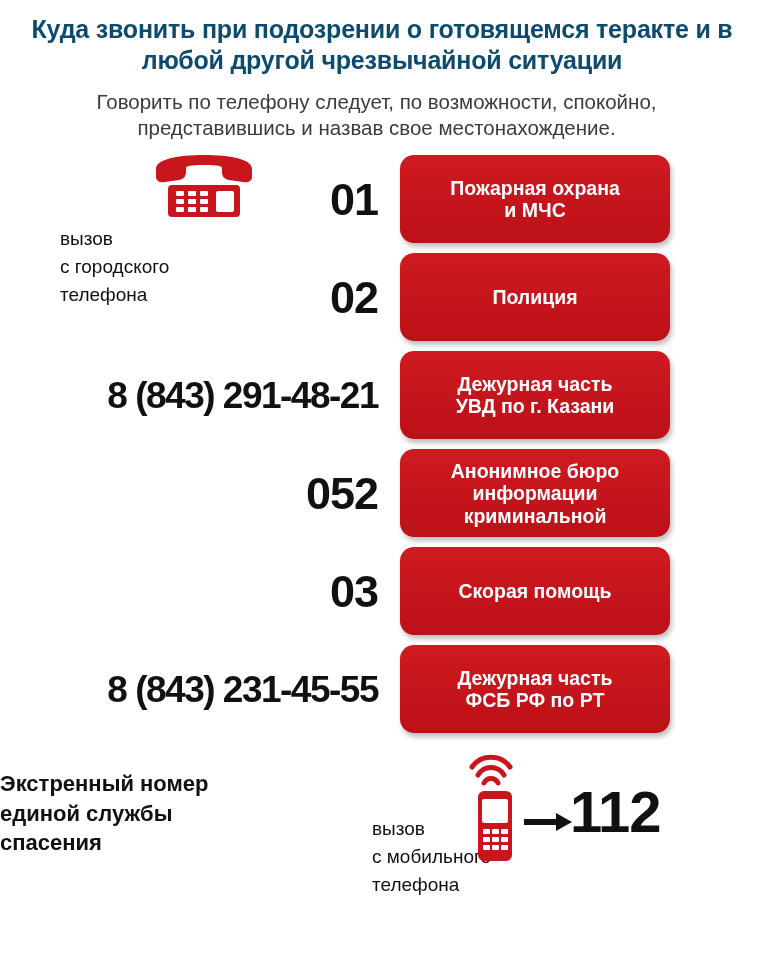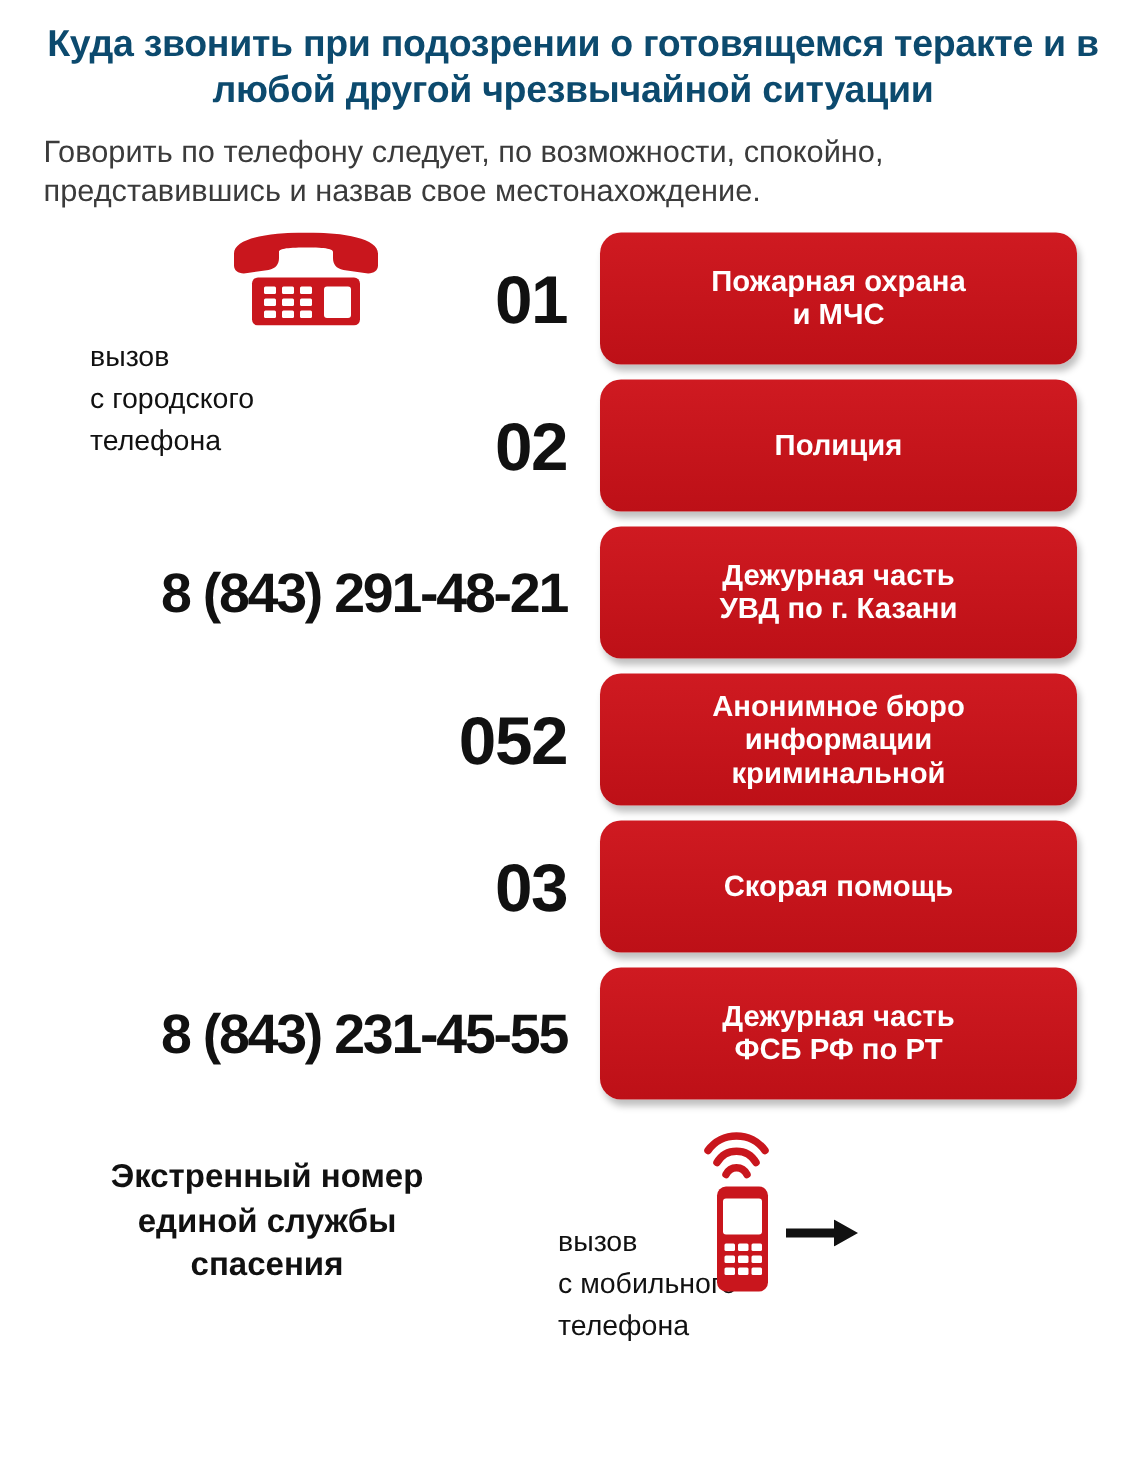--- a/index.html
+++ b/index.html
@@ -26,21 +26,21 @@
   .title {
     text-align: center;
     font-weight: bold;
     font-size: 25px;
     line-height: 1.22;
     color: #0c4a6e;
     padding: 14px 18px 0 22px;
     letter-spacing: -0.2px;
   }
   .subtitle {
-    text-align: left;
+    text-align: center;
     font-size: 20.5px;
     line-height: 1.28;
     color: #3b3b3b;
     padding: 14px 36px 0 29px;
     font-weight: normal;
   }
 
   .section-head {
     text-align: center;
     font-weight: bold;
@@ -71,21 +71,21 @@
     font-size: 45px;
     color: #111111;
     letter-spacing: -1px;
     line-height: 1;
   }
   .num-col.phone {
     font-size: 37px;
     letter-spacing: -1.5px;
   }
   .label-col {
-    width: 318px;
+    width: 270px;
     box-sizing: border-box;
   }
   .pill {
     background: #c9161d;
     background: linear-gradient(180deg, #cf1a21 0%, #bd1017 100%);
     color: #ffffff;
     border-radius: 14px;
     font-weight: bold;
     font-size: 19.5px;
     line-height: 1.16;
@@ -126,21 +126,21 @@
   .bottom {
     position: relative;
     margin-top: 20px;
     height: 170px;
   }
   .bottom-left {
     position: absolute;
     left: 0;
     top: 16px;
     width: 370px;
-    text-align: center;
+    text-align: left;
     padding-right: 14px;
     box-sizing: border-box;
     font-weight: bold;
     font-size: 22px;
     line-height: 1.32;
     color: #111111;
   }
   .bottom-caption {
     position: absolute;
     left: 372px;
@@ -320,15 +320,16 @@
         </g>
       </svg>
     </div>
 
     <div class="arrow">
       <svg viewBox="0 0 48 18" width="48" height="18" aria-hidden="true">
         <path d="M0,6 L32,6 L32,0 L48,9 L32,18 L32,12 L0,12 Z" fill="#111111"></path>
       </svg>
     </div>
 
+    <div class="num-112">112</div>
   </div>
 
 </div>
 
 </body></html>

